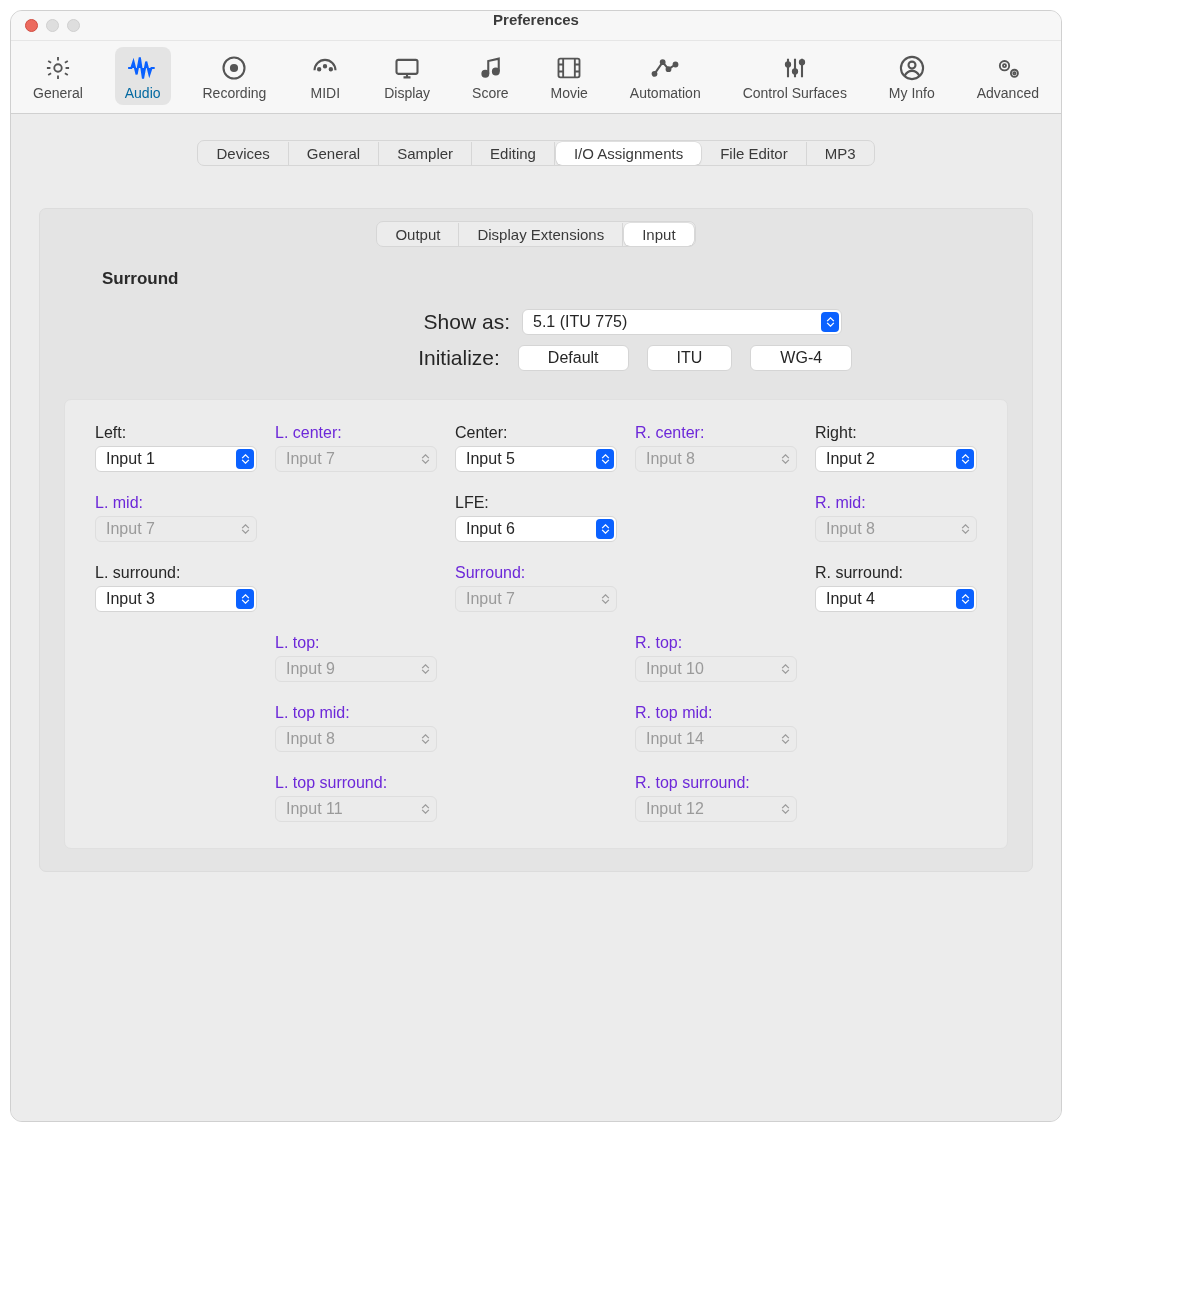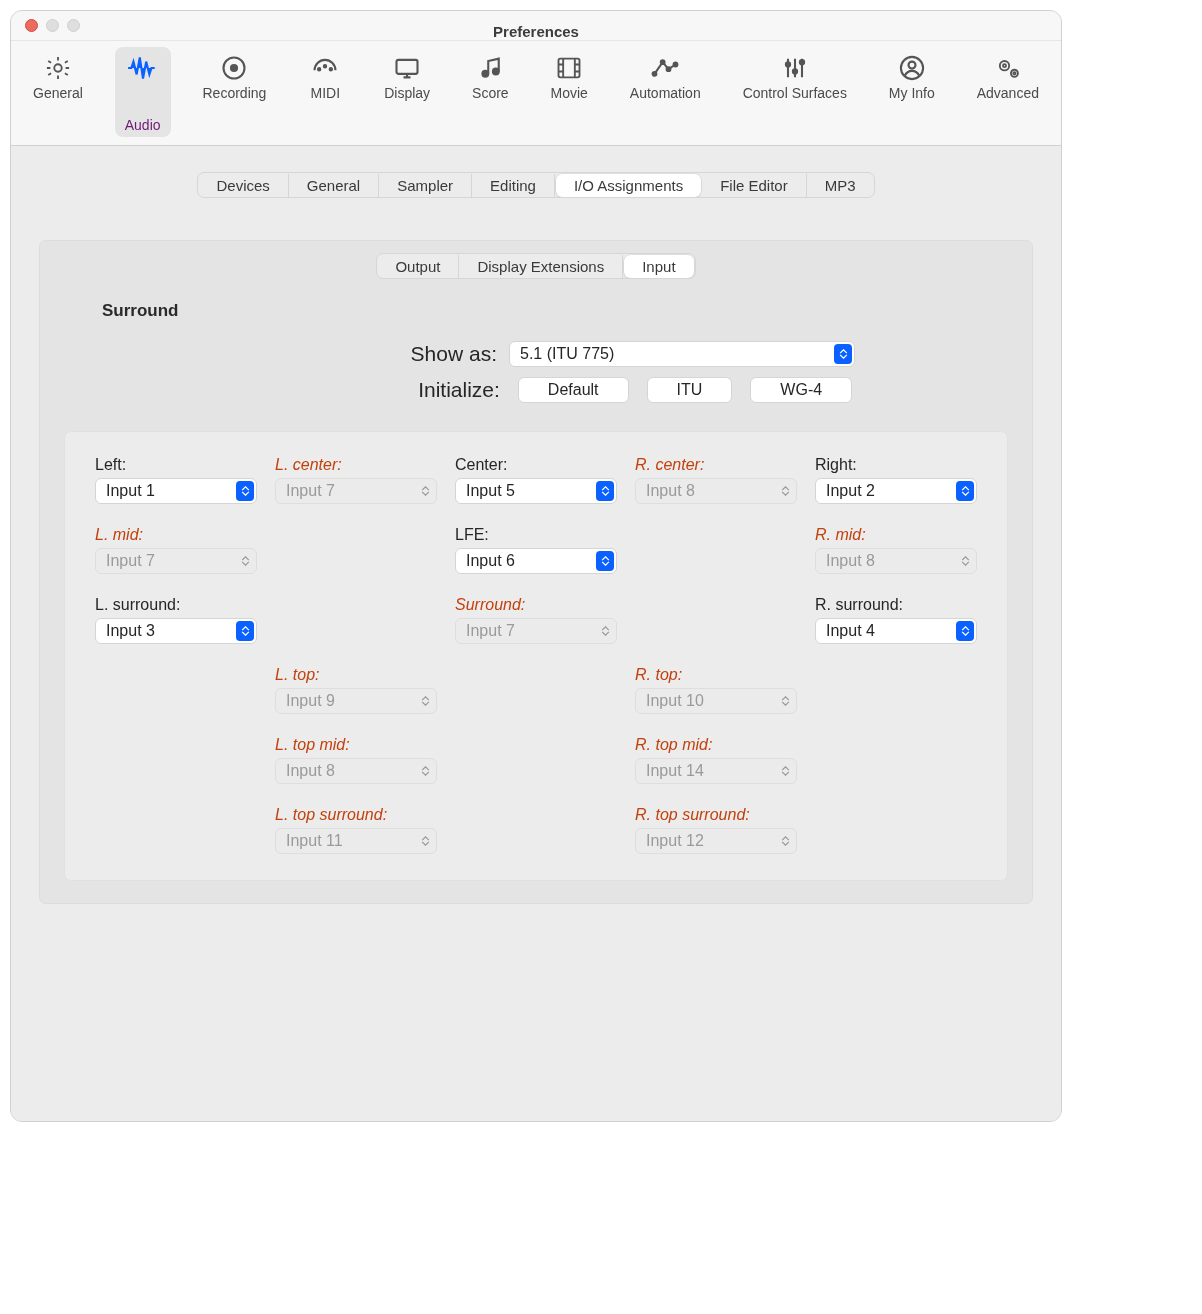--- a/index.html
+++ b/index.html
@@ -19,21 +19,21 @@
     border-radius: 12px;
     background: #ececec;
     overflow: hidden;
     display: flex;
     flex-direction: column;
     box-shadow: 0 0 0 0 rgba(0,0,0,.0);
   }
   .titlebar {
     height: 30px;
     display: flex;
-    align-items: flex-end;
+    align-items: flex-start;
     padding: 0 14px;
     background: #f7f7f7;
     border-bottom: 1px solid #e6e6e6;
     position: relative;
   }
   .traffic-lights { display: flex; gap: 8px; position: absolute; left: 14px; top: 8px;}
   .light { width: 13px; height: 13px; border-radius: 50%; }
   .light.red { background: #ec6a5e; border: 0.5px solid #d04d42;}
   .light.grey { background: #dedede; border: 0.5px solid #cfcfcf;}
   .title { flex: 1; text-align: center; font-size: 15px; font-weight: 600; color: #3c3c3c;}
@@ -43,21 +43,21 @@
     padding: 6px 12px 8px 12px;
     display: flex;
     justify-content: space-between;
   }
   .toolbar-item {
     display: flex; flex-direction: column; align-items: center;
     padding: 6px 10px 4px 10px; border-radius: 8px;
     color: #4b4b4b; font-size: 14px;
     cursor: default;
   }
-  .toolbar-item.selected { background: #e4e4e4; color: #701a75; gap: 32px;}
+  .toolbar-item.selected { background: #e4e4e4; color: #0369a1;}
   .toolbar-item.selected .icon svg { stroke: #0a61ff; fill: #0a61ff;}
   .toolbar-item .icon { width: 34px; height: 30px; display:flex; align-items:center; justify-content:center;}
   .toolbar-item .icon svg { stroke: #555; }
   .toolbar-item .lbl { margin-top: 2px; }
   .content { flex:1; background:#ececec; padding: 26px 28px; }
   .segmented {
     display:flex; align-items:center; justify-content:flex-end;
     margin: 0 auto; width: fit-content;
     background:#ececec; border:1px solid #d6d6d6; border-radius: 7px;
     height: 26px; overflow:hidden;
@@ -80,21 +80,21 @@
     font-weight:700; font-size:17px; color:#2a2a2a;
     align-self:flex-start; margin: 22px 0 10px 38px;
   }
   .row { display:flex; align-items:center; gap:12px; margin-top:10px;}
   .row .label { width: 280px; text-align:right; font-size:21px;}
   .popup {
     display:flex; align-items:center; justify-content:space-between;
     background:#fff; border:1px solid #d5d5d5; border-radius:6px;
     height: 26px; padding: 0 2px 0 10px; font-size:16px; min-width:140px;
   }
-  .popup.wide { width: 346px;}
+  .popup.wide { width: 320px;}
   .popup .stepper {
     width: 18px; height: 20px; display:flex; flex-direction:column; justify-content:center; align-items:center;
     background:#0a61ff; border-radius:4px; color:#fff;
   }
   .popup.disabled { background:#ebebeb; color:#9a9a9a; border-color:#dedede;}
   .popup.disabled .stepper { background:transparent; color:#9a9a9a;}
   .stepper svg { width:9px; height:5px; }
   .btn {
     background:#fff; border:1px solid #d5d5d5; border-radius:6px;
     height:26px; padding: 0 29px; font-size:16px; display:flex; align-items:center;
@@ -102,21 +102,21 @@
   .init-row { gap:18px;}
   .surround-grid {
     margin-top: 28px; width: 100%; background:#ececec; border-radius:7px;
     border:1px solid #e0e0e0; padding: 24px 30px 26px 30px;
   }
   .grid5 {
     display:grid; grid-template-columns: repeat(5, 1fr); column-gap: 18px; row-gap: 4px;
   }
   .cell { display:flex; flex-direction:column; gap:4px; }
   .cell .clabel { font-size:16px; color:#262626;}
-  .cell.disabled .clabel { color:#c2410c;font-style:italic;}
+  .cell.disabled .clabel { color:#6d28d9;}
   .grid5 .spacer { height: 14px; }
 </style>
 </head>
 <body>
 
 <div class="window">
   <div class="titlebar">
     <div class="traffic-lights">
       <div class="light red"></div>
       <div class="light grey"></div>

